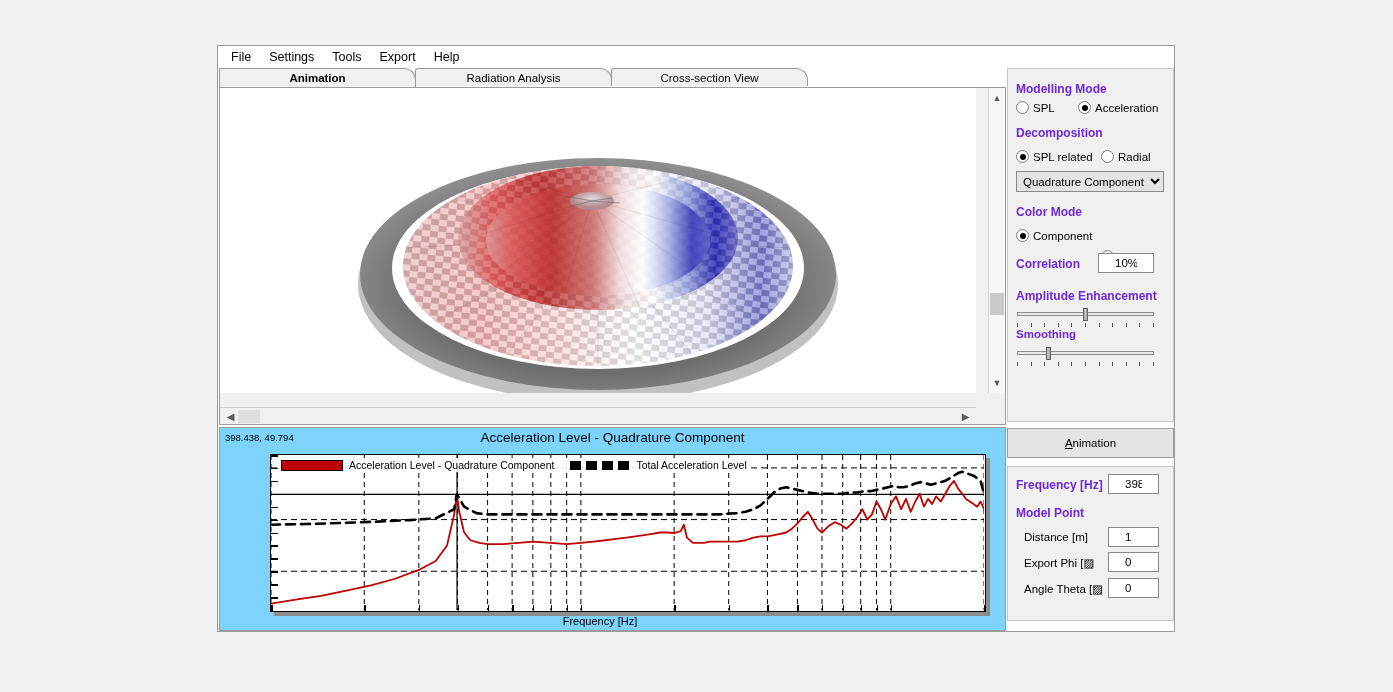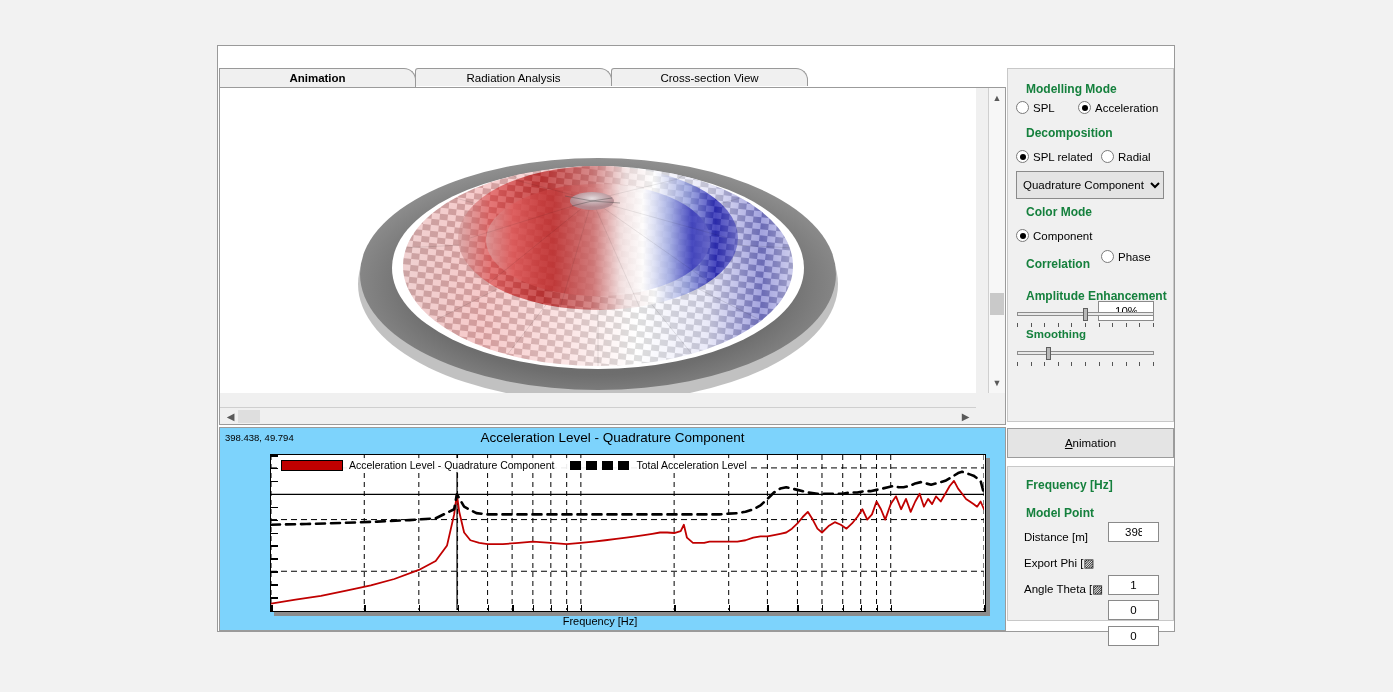--- a/index.html
+++ b/index.html
@@ -190,22 +190,22 @@
   #group-bottom { top: 398px; height: 155px; }
   #panel-top-bg {
     position: absolute; left: 0; top: 0;
     width: 167px; height: 45px;
     background: #f0f0f0;
     border: 1px solid #c8c8c8;
     border-bottom: none;
     box-sizing: border-box;
   }
   .sec-head {
-    position: absolute; left: 19px;
-    font-size: 12px; font-weight: bold; color: #15803d;
+    position: absolute; left: 9px;
+    font-size: 12px; font-weight: bold; color: #6d28d9;
     white-space: nowrap;
   }
   .row-label {
     position: absolute;
     font-size: 11.5px; color: #000;
     white-space: nowrap;
   }
   .radio {
     position: absolute;
     display: flex; align-items: center;
@@ -236,27 +236,26 @@
     background: #e4e4e4;
     border: 1px solid #8a8a8a;
     color: #000;
     padding: 1px 2px;
     box-sizing: border-box;
   }
   input.txt {
     position: absolute;
     font-family: "Liberation Sans", sans-serif;
     font-size: 11.5px;
-    text-align: center;
+    text-align: left;
     background: #ffffff;
     border: 1px solid #8a8a8a;
     color: #000;
     padding: 1px 16px;
     box-sizing: border-box;
-    margin-top: 48px;
   }
   .slider { position: absolute; }
   .slider .track {
     position: absolute; left: 0; top: 4px;
     width: 100%; height: 4px;
     background: #e8e8e8;
     border: 1px solid #8d8d8d;
     box-sizing: border-box;
   }
   .slider .thumb {
@@ -284,20 +283,27 @@
     cursor: default;
     box-sizing: border-box;
   }
   .accel { text-decoration: underline; }
 </style>
 </head>
 <body>
 
 <div id="app">
 
+  <div id="menubar">
+    <div class="menu-item">File</div>
+    <div class="menu-item">Settings</div>
+    <div class="menu-item">Tools</div>
+    <div class="menu-item">Export</div>
+    <div class="menu-item">Help</div>
+  </div>
 
   <div id="tabstrip">
     <div class="tab t2">Cross-section View</div>
     <div class="tab t1">Radiation Analysis</div>
     <div class="tab t0 active">Animation</div>
   </div>
 
   <div id="viewport-frame">
     <div id="viewport">
       <svg width="756" height="305" viewBox="0 0 756 305">
@@ -509,21 +515,21 @@
 
     <div class="sec-head" style="top:58px;">Decomposition</div>
     <div class="radio on" style="left:9px; top:82px;">
       <span class="dot"></span>
       <span>SPL related</span>
     </div>
     <div class="radio" style="left:94px; top:82px;">
       <span class="dot"></span>
       <span>Radial</span>
     </div>
-    <select class="combo" id="component-select" style="left:9px; top:103px; width:148px; height:28px;"><option value="Quadrature Component">Quadrature Component</option><option value="In-phase Component">In-phase Component</option><option value="Total Component">Total Component</option></select>
+    <select class="combo" id="component-select" style="left:9px; top:103px; width:148px; height:21px;"><option value="Quadrature Component">Quadrature Component</option><option value="In-phase Component">In-phase Component</option><option value="Total Component">Total Component</option></select>
 
     <div class="sec-head" style="top:137px;">Color Mode</div>
     <div class="radio on" style="left:9px; top:161px;">
       <span class="dot"></span>
       <span>Component</span>
     </div>
     <div class="radio" style="left:94px; top:161px;margin-top:21px;">
       <span class="dot"></span>
       <span>Phase</span>
     </div>

